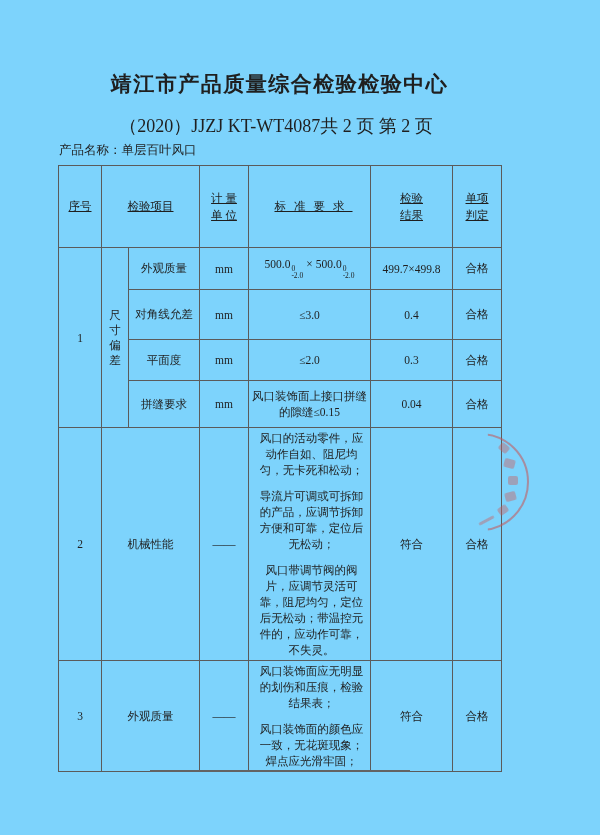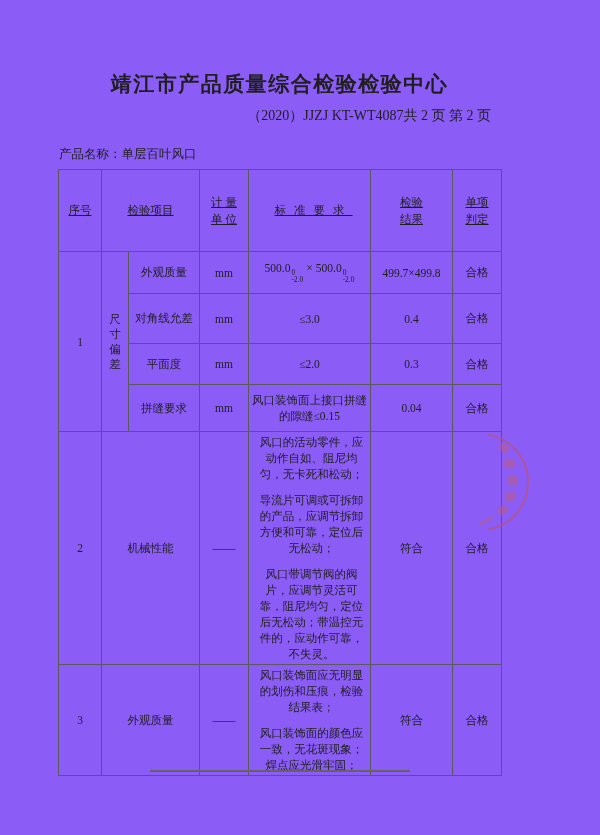--- a/index.html
+++ b/index.html
@@ -1,37 +1,37 @@
 <!DOCTYPE html>
 <html><head>
 <meta charset="utf-8">
 <style>
   html,body{margin:0;padding:0;background:#e9e9e7;}
   .page{
     position:relative;width:600px;height:835px;margin:0 auto;
-    background:#8b5cf6;overflow:hidden;
+    background:#7dd3fc;overflow:hidden;
     font-family:"Liberation Serif","DejaVu Serif",serif;
     color:#1f1f1f;
   }
   .content{margin-left:58px;width:443px;}
   .org-title{
     padding-top:70px;text-align:center;
     font-size:21px;font-weight:bold;letter-spacing:1.5px;line-height:28px;
   }
   .doc-title{
     margin-top:15px;text-align:center;
     font-size:24px;font-weight:bold;line-height:30px;
     letter-spacing:26px;text-indent:26px;
   }
   .meta-row{
-    display:flex;justify-content:flex-end;align-items:flex-end;
-    margin-top:10px;font-size:14px;line-height:16px;
+    display:flex;justify-content:center;align-items:flex-end;
+    margin-top:20px;font-size:18px;line-height:16px;
     padding-left:3px;padding-right:10px;
   }
-  .product-row{margin-top:22px;font-size:12.5px;line-height:16px;padding-left:1px;}
+  .product-row{margin-top:8px;font-size:12.5px;line-height:16px;padding-left:1px;}
   table.results{
     margin-top:7px;border-collapse:collapse;table-layout:fixed;width:443px;
   }
   table.results td{
     border:1px solid #5b5b5b;text-align:center;vertical-align:middle;
     font-size:11.5px;padding:2px;overflow:hidden;
   }
   tr.hdr{height:82px;text-decoration:underline;} tr.r1a{height:42px;} tr.r1b{height:50px;}
   tr.r1c{height:41px;} tr.r1d{height:47px;} tr.r2{height:205px;} tr.r3{height:95px;}
   td.hcell{font-size:12px;}

